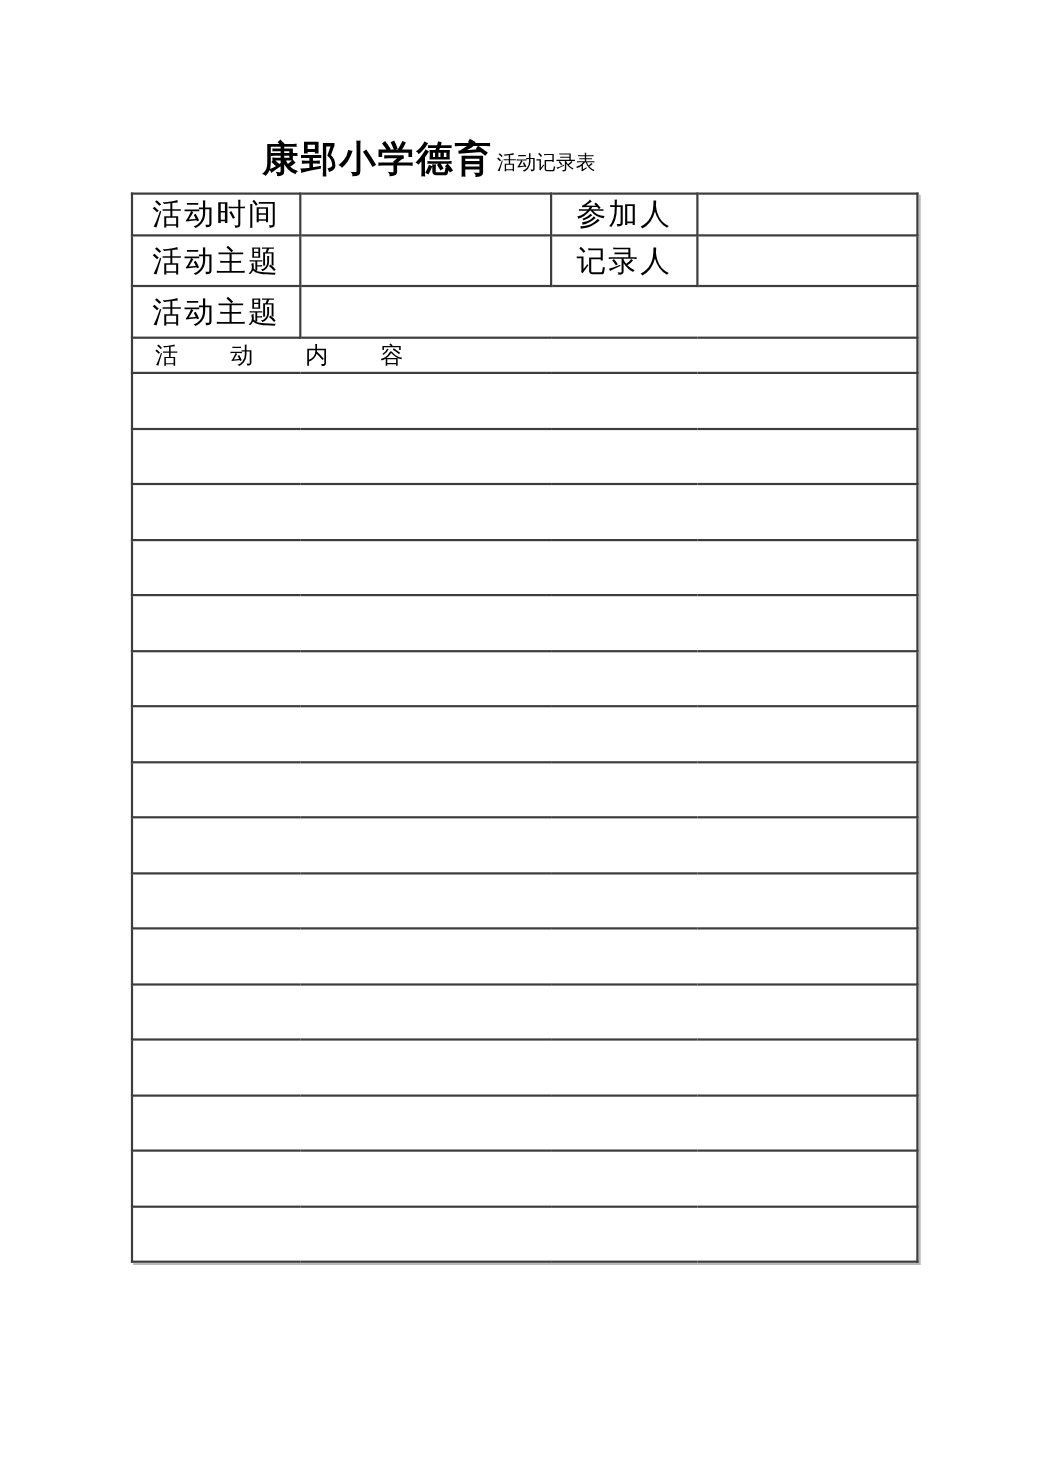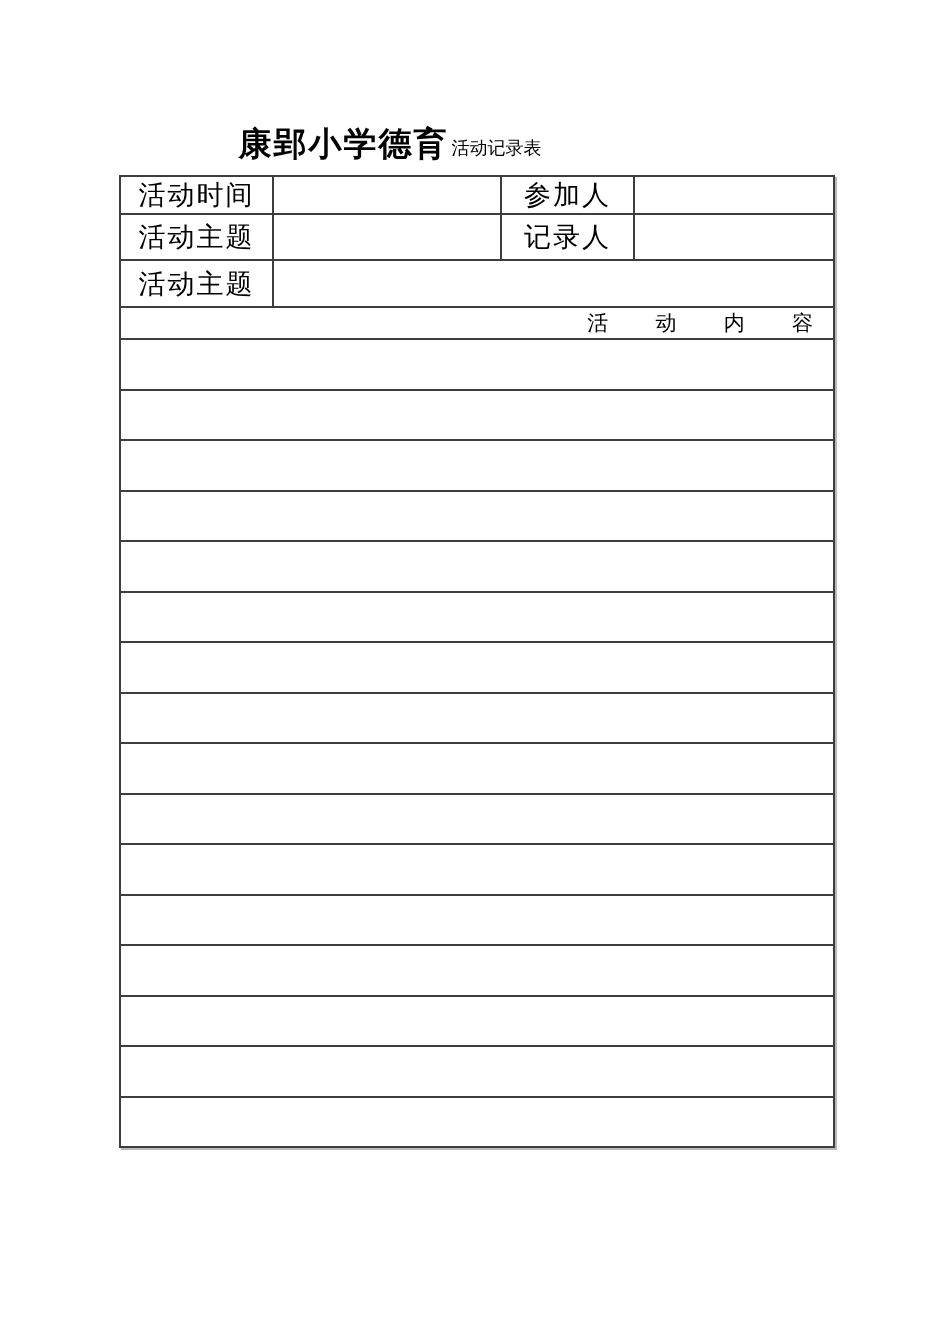--- a/index.html
+++ b/index.html
@@ -63,21 +63,21 @@
     text-align: center;
     font-size: 27px;
     letter-spacing: 2px;
     padding: 0 2px;
   }
   tr.row-time td   { height: 31px; }
   tr.row-place td  { height: 44px; }
   tr.row-theme td  { height: 45px; }
   tr.row-header td { height: 30px; }
   td.content-header-cell {
-    text-align: right;
+    text-align: left;
     font-size: 21px;
     letter-spacing: 14px;
     word-spacing: 14px;
     text-indent: 14px;
     margin-top: 19px;
   }
   tr.content-row td { height: 48.5px; font-size: 18px; }
 </style>
 </head>
 <body>

